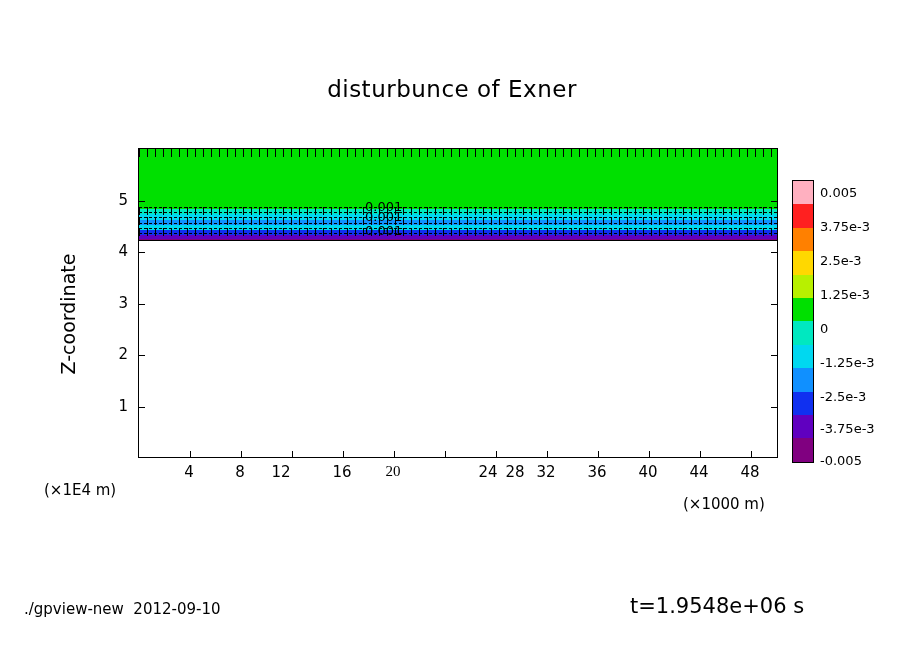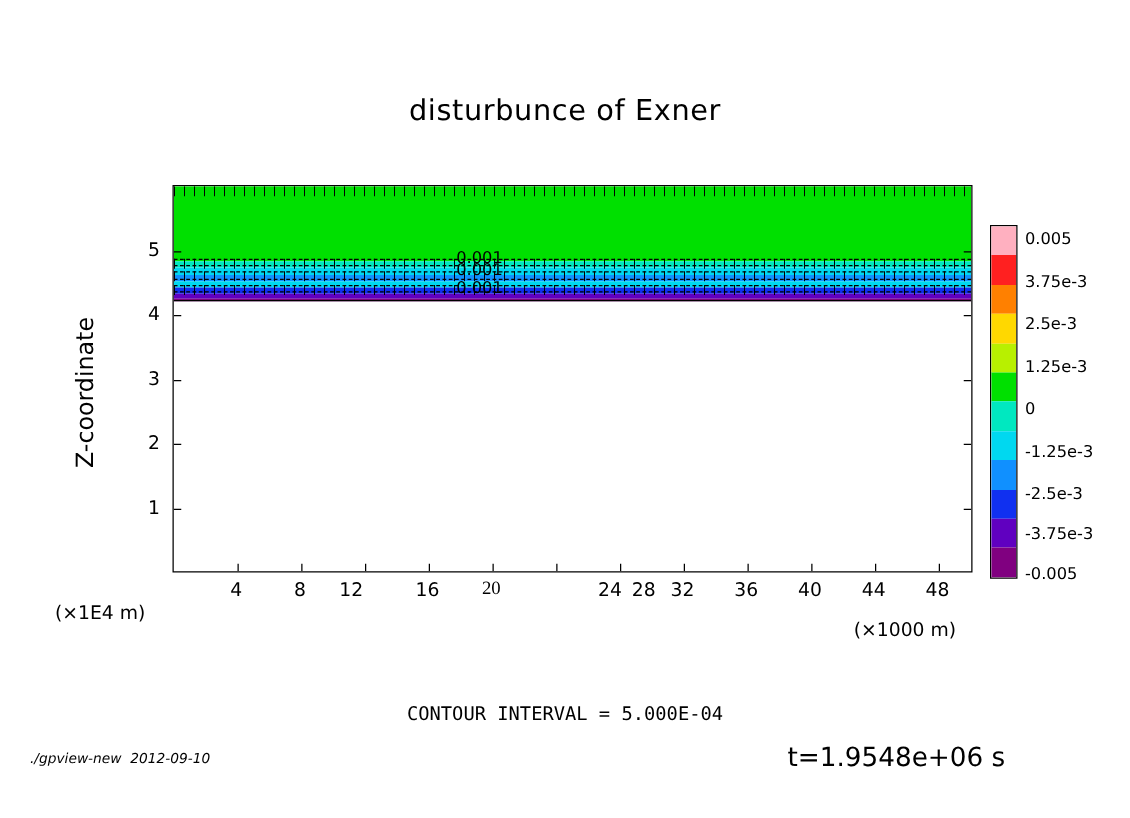--- a/index.html
+++ b/index.html
@@ -108,21 +108,21 @@
   }
 
   #contour-interval {
     left: 0; top: 562px; width: 904px; text-align: center; font-size: 15px;
     font-family: "DejaVu Sans Mono", monospace;
   }
   #time-label {
     left: 630px; top: 594px; font-size: 21px;
   }
   #footer-left {
-    left: 24px; top: 600px; font-size: 11px; font-style: italic;
+    left: 24px; top: 600px; font-size: 15px;
   }
   #footer-right {
     left: 590px; top: 637px; font-size: 9px;
   }
 
   
   #colorbar {
     position: absolute;
     left: 792px; top: 180px;
     width: 22px; height: 283px;
@@ -227,21 +227,20 @@
   <div class="ylabel-tick" style="top:406px;">1</div>
   <div class="ylabel-tick" style="top:354px;">2</div>
   <div class="ylabel-tick" style="top:303px;">3</div>
   <div class="ylabel-tick" style="top:251px;">4</div>
   <div class="ylabel-tick" style="top:200px;">5</div>
 
   <div id="ylabel">Z-coordinate</div>
   <div class="txt" id="xunit-left">(×1E4 m)</div>
   <div class="txt" id="xunit-right">(×1000 m)</div>
 
-  <div class="txt" id="contour-interval">CONTOUR INTERVAL = 5.000E-04</div>
   <div class="txt" id="time-label">t=1.9548e+06 s</div>
   <div class="txt" id="footer-left">./gpview-new  2012-09-10</div>
 
   <div id="colorbar">
     <div class="cb-cell" style="height:23.4px; background:#ffb0c0;"></div>
     <div class="cb-cell" style="height:23.4px; background:#ff2020;"></div>
     <div class="cb-cell" style="height:23.4px; background:#ff8000;"></div>
     <div class="cb-cell" style="height:23.4px; background:#ffd800;"></div>
     <div class="cb-cell" style="height:23.4px; background:#b8f000;"></div>
     <div class="cb-cell" style="height:23.4px; background:#00e000;"></div>

